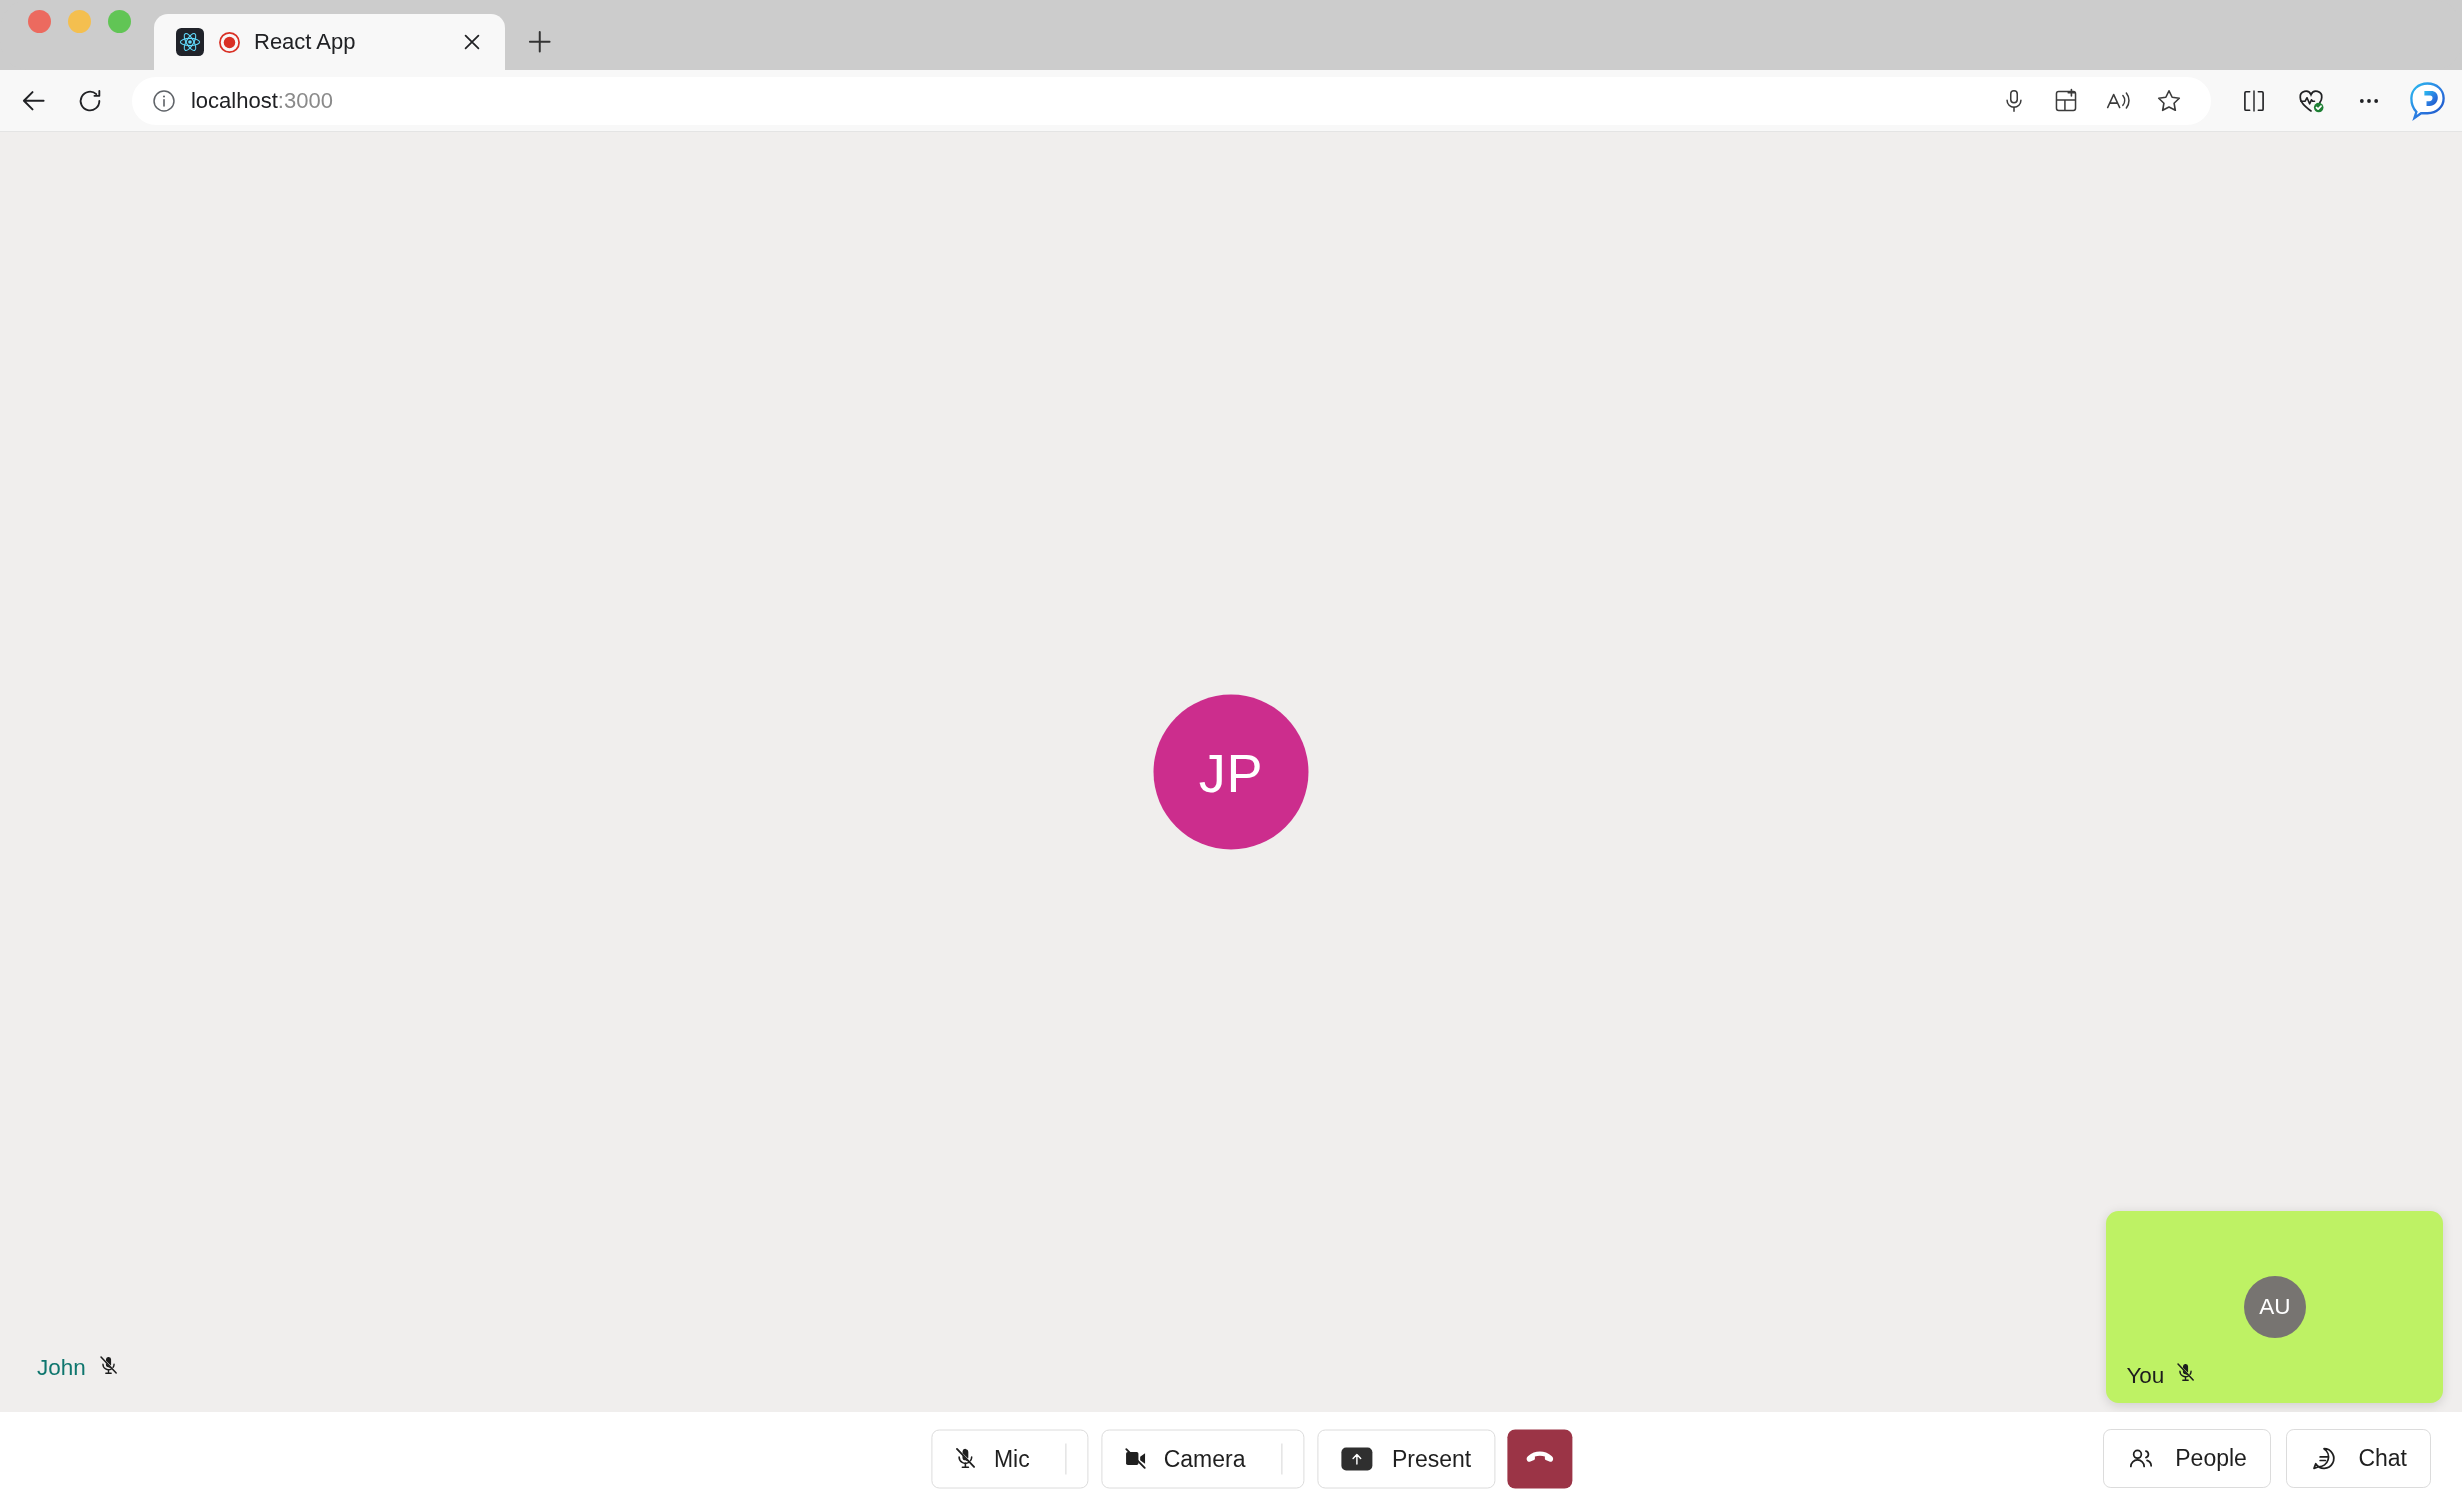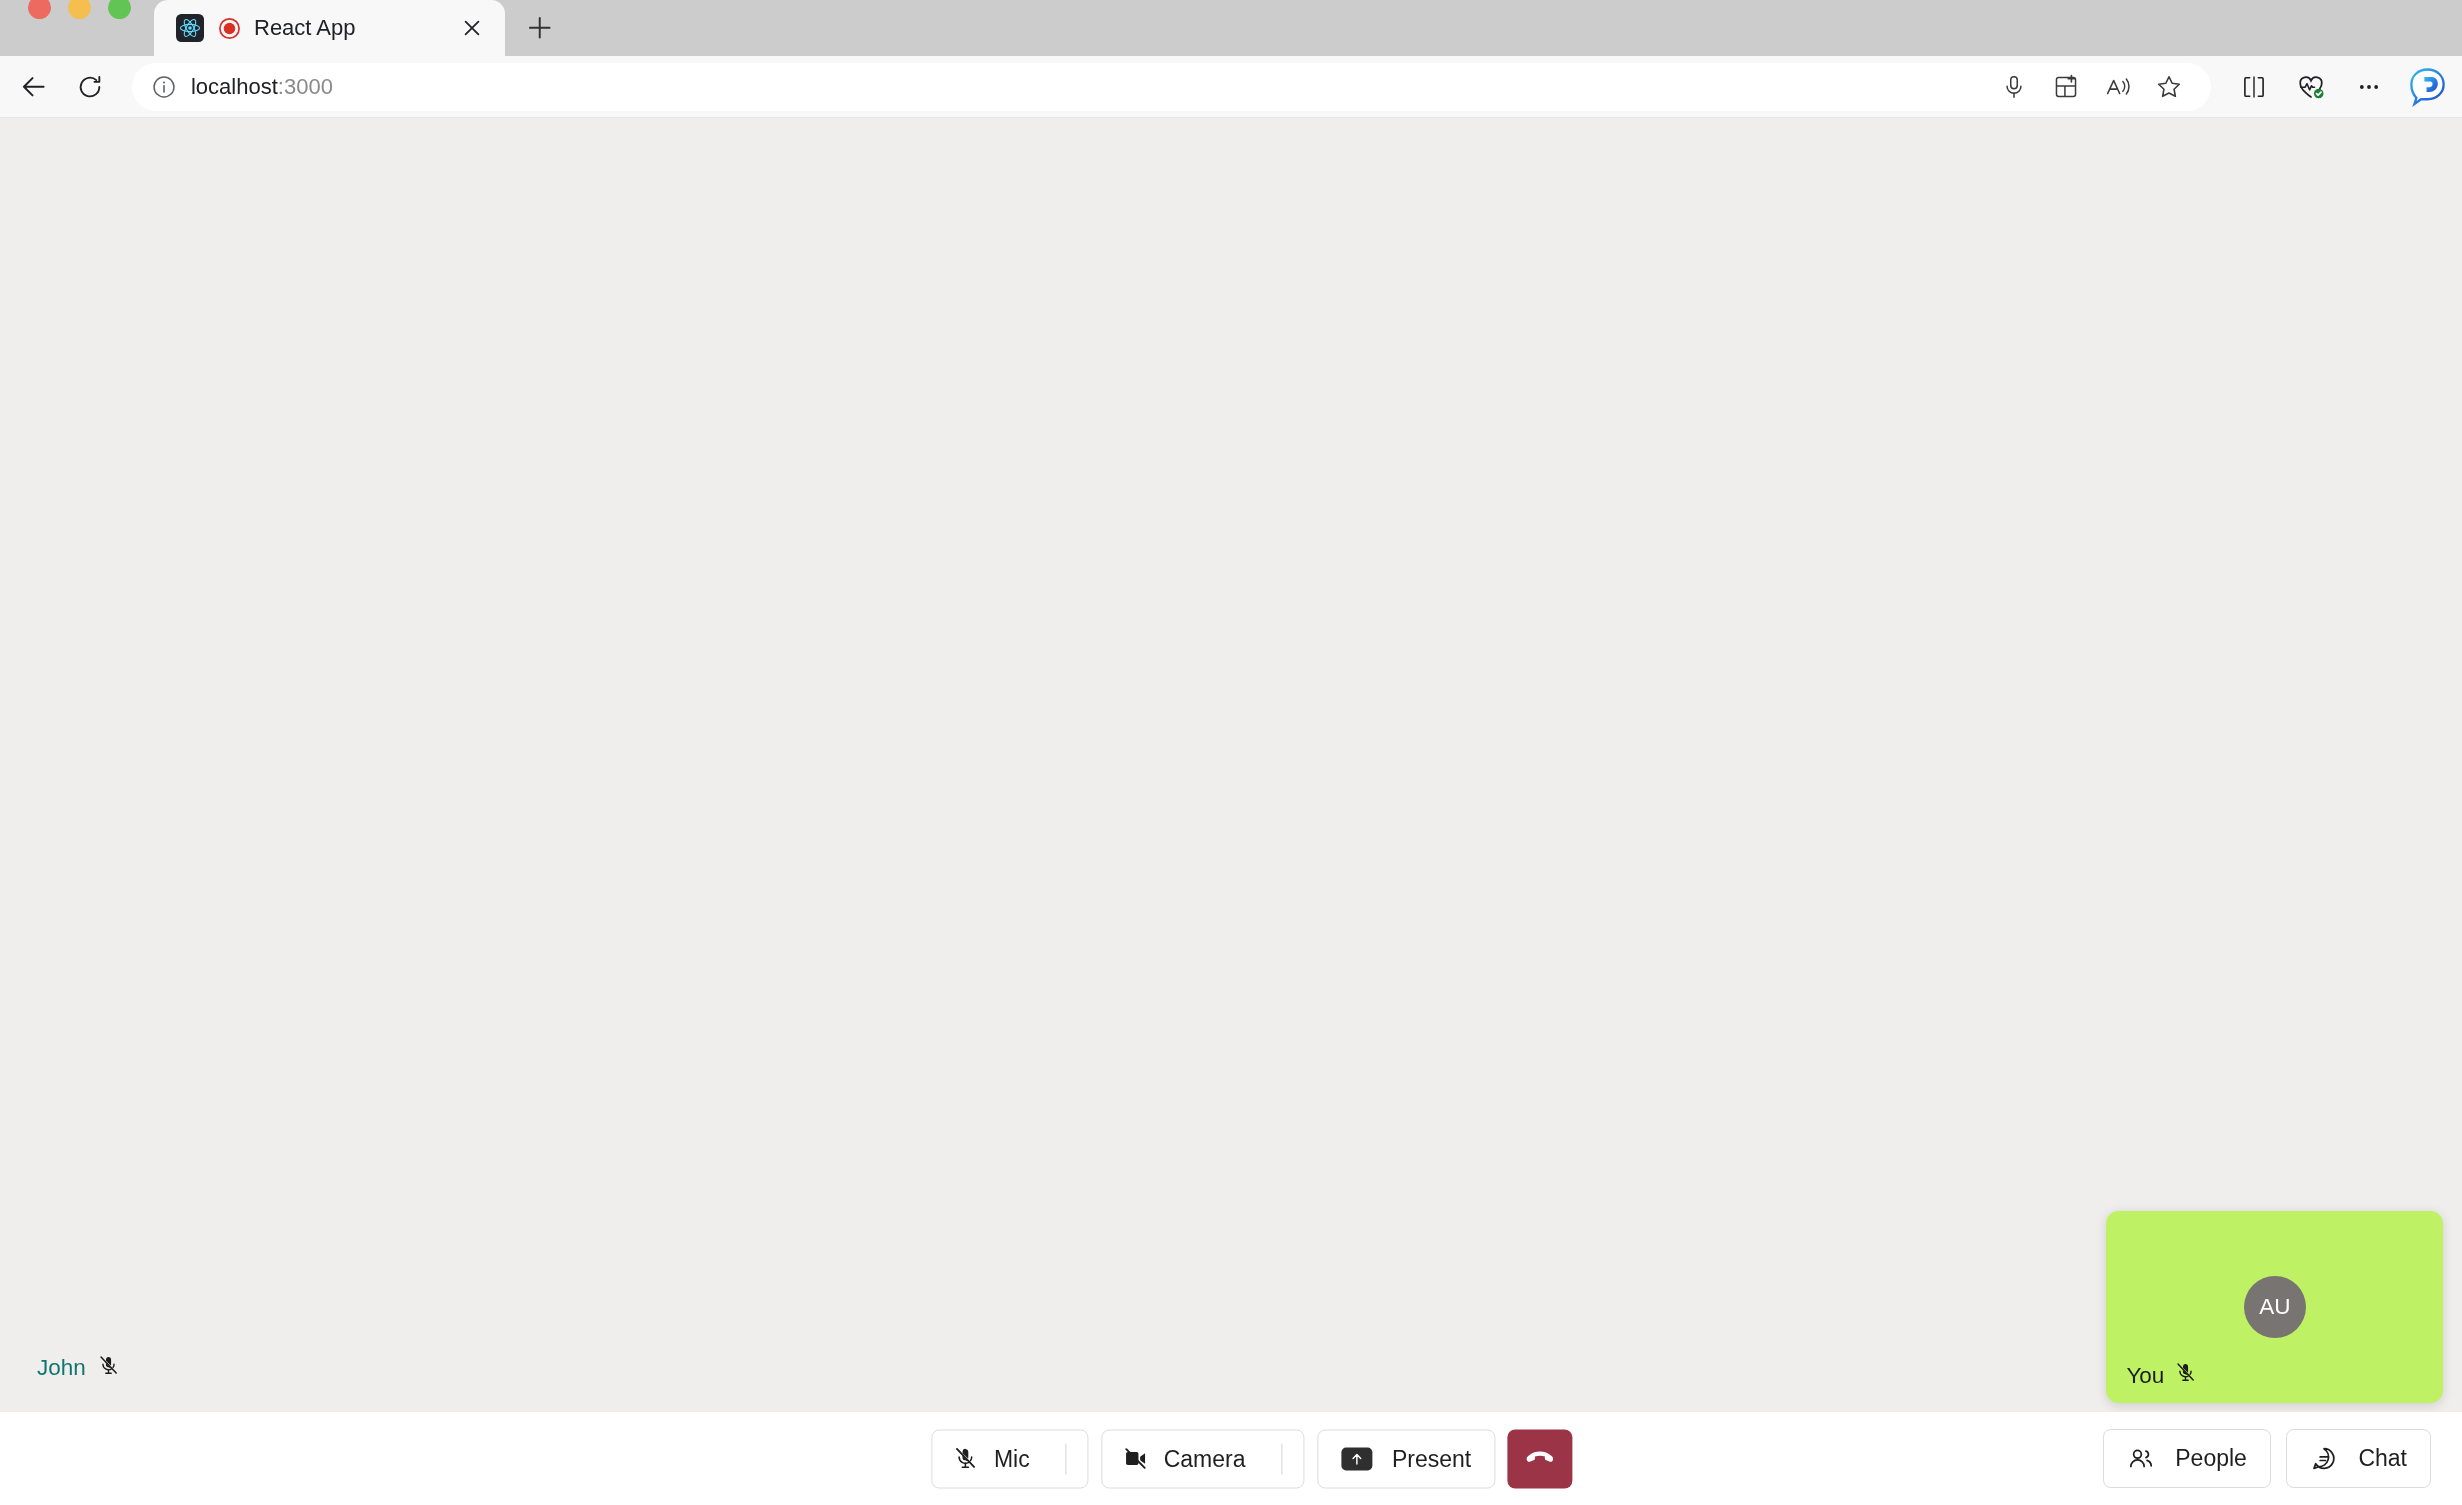--- a/index.html
+++ b/index.html
@@ -11,21 +11,21 @@
   }
 
   
   .browser-window {
     width: 2462px; height: 1505px;
     display: flex; flex-direction: column;
     background: #cccccc;
   }
 
   .titlebar {
-    height: 56px;
+    height: 70px;
     background: #cccccc;
     display: flex; align-items: flex-end;
     padding-left: 28px;
     position: relative;
     flex: none;
     border-radius: 29px;
   }
   .traffic-lights {
     display: flex; align-items: center; gap: 17px;
     height: 70px; padding-bottom: 28px;
@@ -367,20 +367,23 @@
           <path d="M20.5 13.5 h7.6 c4.6 0 7.4 3 7.4 7.2 c0 5.4 -3.8 9.4 -9.2 9.4 h-3.4 v-5.4 h3.1 c2.2 0 3.6 -1.5 3.6 -3.6 c0 -1.6 -1 -2.6 -2.7 -2.6 h-6.4 z" fill="url(#cpg)"></path>
         </svg>
       </div>
     </div>
   </div>
 
   <div class="viewport">
 
     <div class="stage">
 
+      <div class="main-avatar">
+        <span>JP</span>
+      </div>
 
       <div class="speaker-label">
         <span>John</span>
         <span>
           <svg width="23" height="23" viewBox="0 0 24 24">
             <path d="M9.4 5.1 A2.7 2.7 0 0 1 14.7 5.8 V11 a2.6 2.6 0 0 1 -.25 1.1 L9.4 7.1 Z" fill="#1d1d1d"></path>
             <path d="M12 13.7 a2.7 2.7 0 0 1 -2.7 -2.7 V9.3 l5.1 5.05 a2.68 2.68 0 0 1 -2.4 -.65 Z" fill="#1d1d1d"></path>
             <path d="M6.2 10.6 a5.9 5.9 0 0 0 8.55 5.25 M17.8 10.6 a5.85 5.85 0 0 1 -1.05 3.35" fill="none" stroke="#1d1d1d" stroke-width="1.45" stroke-linecap="round"></path>
             <path d="M12 16.5 V20.1 M9.2 20.1 H14.8" stroke="#1d1d1d" stroke-width="1.45" stroke-linecap="round"></path>
             <path d="M4.2 3.2 L20 19.8" stroke="#1d1d1d" stroke-width="1.6" stroke-linecap="round"></path>

